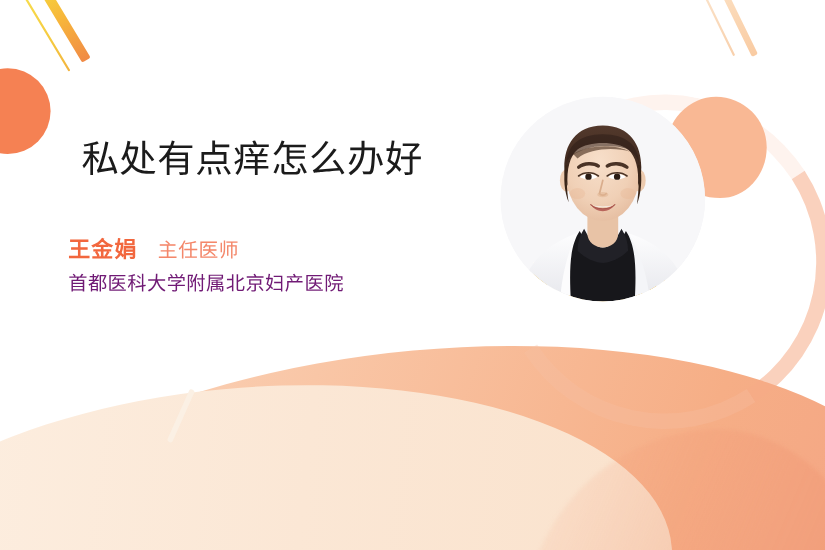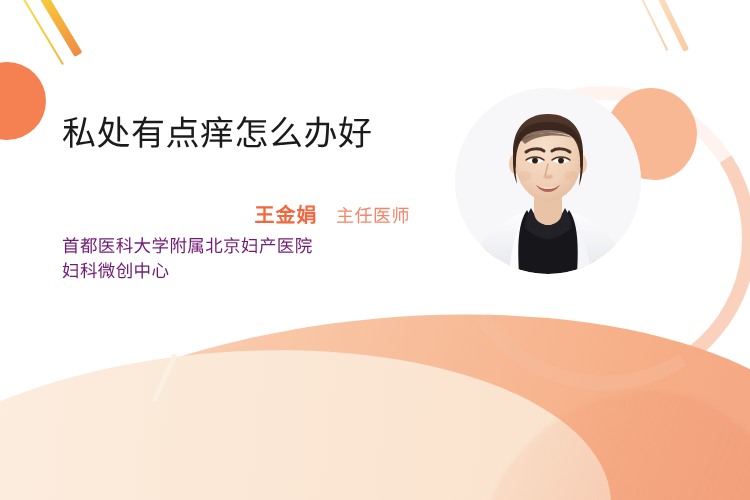--- a/index.html
+++ b/index.html
@@ -137,31 +137,30 @@
   #portrait svg { display: block; width: 186px; height: 186px; }
 
   
   #text-block {
     position: absolute;
     left: 62px;
     top: 112px;
     width: 348px;
   }
   #title {
-    margin: 0;
+    margin: 12px;
     font-size: 34px;
     line-height: 1.26;
     font-weight: 400;
     color: #1b1b1b;
     letter-spacing: 0.5px;
   }
   #doctor-line {
     margin-top: 44px;
     white-space: nowrap;
-    text-align: right;
   }
   #doctor-name {
     font-size: 20px;
     font-weight: 700;
     color: #F2673E;
     letter-spacing: 1px;
   }
   #doctor-title {
     font-size: 18px;
     font-weight: 400;
@@ -286,16 +285,15 @@
 
   <div id="text-block">
     <h1 id="title">私处有点痒怎么办好</h1>
 
     <div id="doctor-line">
       <span id="doctor-name">王金娟</span>
       <span id="doctor-title">主任医师</span>
     </div>
 
     <div id="hospital">首都医科大学附属北京妇产医院</div>
-    <div id="department">妇科微创中心</div>
   </div>
 
 </div>
 
 </body></html>

